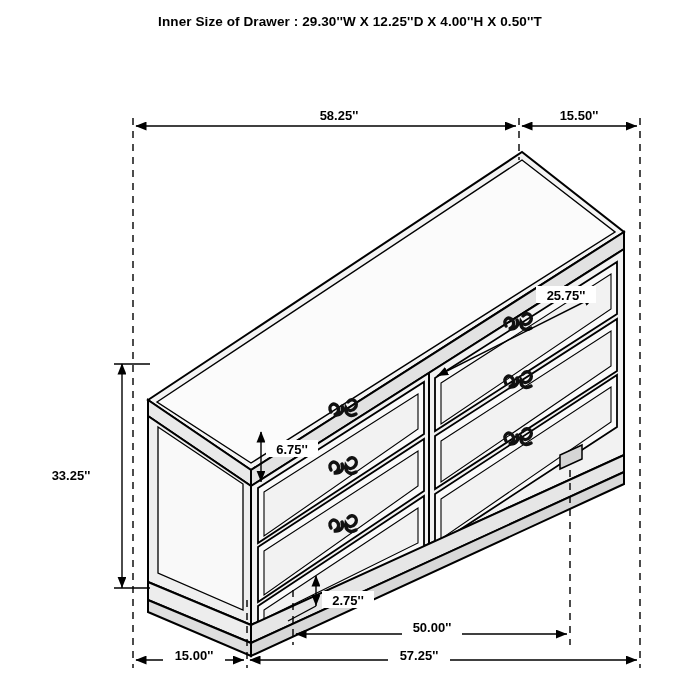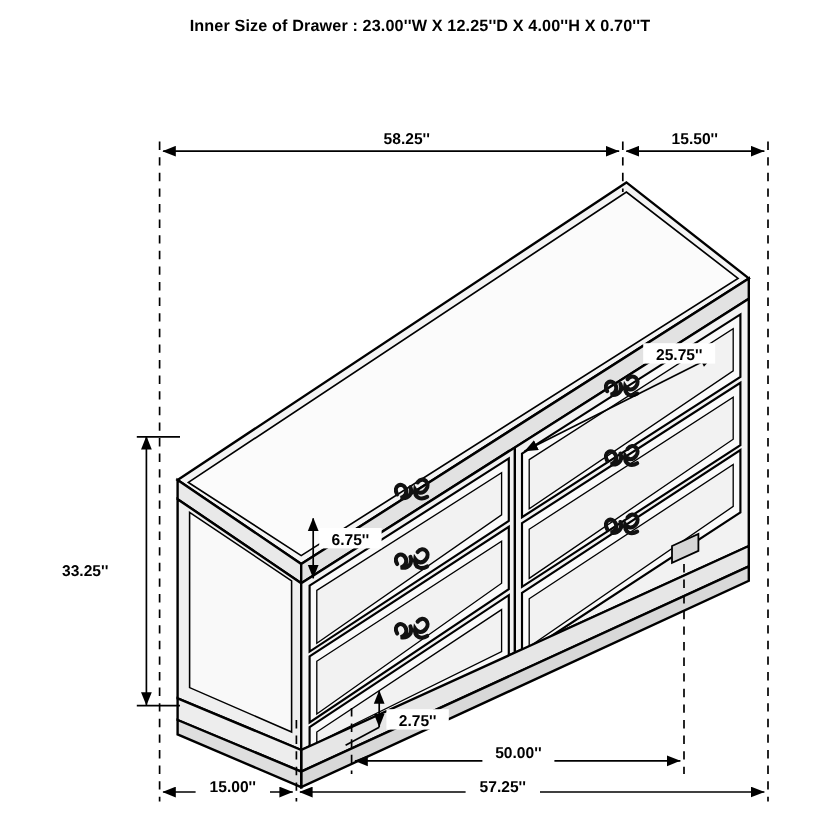--- a/index.html
+++ b/index.html
@@ -39,21 +39,21 @@
     font-size: 13px;
     font-weight: bold;
     fill: #000000;
   }
 </style>
 </head>
 <body>
 
 <div id="stage">
 
-  <div id="title">Inner Size of Drawer : 23.00''W X 12.25''D X 4.00''H X 0.70''T</div>
+  <div id="title">Inner Size of Drawer : 29.30''W X 12.25''D X 4.00''H X 0.50''T</div>
 
   <svg id="drawing" width="700" height="700" viewBox="0 0 700 700">
 
     <defs>
       <marker id="arrowEnd" markerWidth="9" markerHeight="9" refX="8" refY="3.2" orient="auto" markerUnits="strokeWidth">
         <path d="M0,0 L8,3.2 L0,6.4 z" fill="#000"></path>
       </marker>
       <marker id="arrowStart" markerWidth="9" markerHeight="9" refX="0.5" refY="3.2" orient="auto" markerUnits="strokeWidth">
         <path d="M8,0 L0,3.2 L8,6.4 z" fill="#000"></path>
       </marker>

